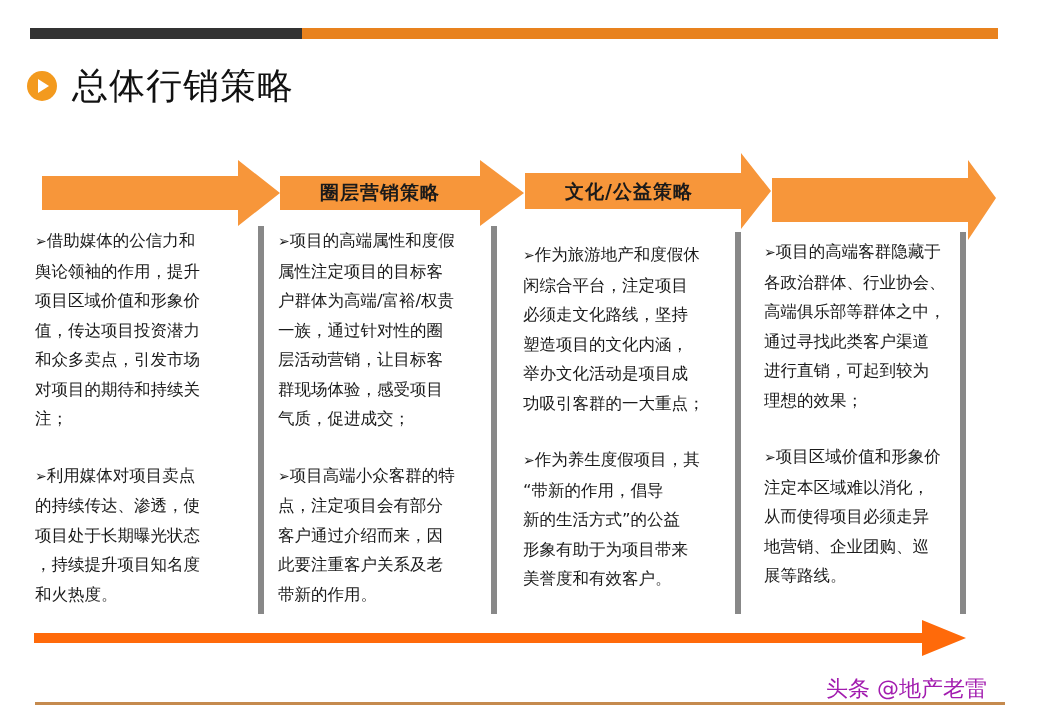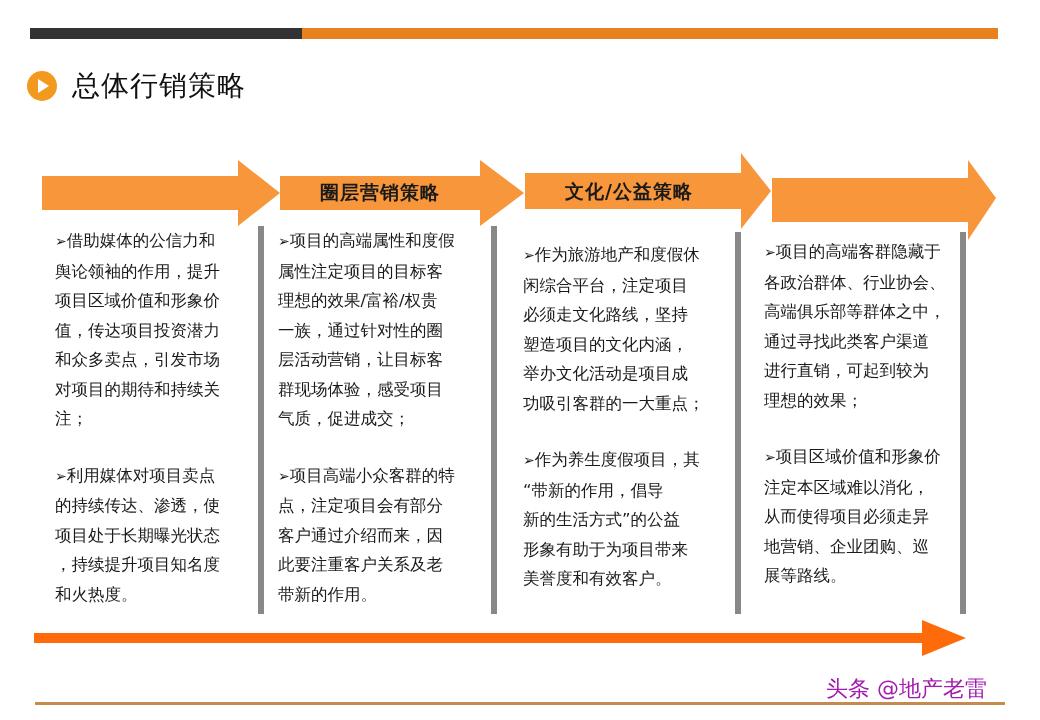--- a/index.html
+++ b/index.html
@@ -6,21 +6,21 @@
   body {
     width: 1040px; height: 720px; position: relative; overflow: hidden;
     background: #ffffff;
     font-family: "DejaVu Sans", "Liberation Sans", sans-serif;
     color: #1a1a1a;
   }
   .topbar-dark { position: absolute; left: 30px; top: 28px; width: 272px; height: 11px; background: #333333; }
   .topbar-orange { position: absolute; left: 302px; top: 28px; width: 696px; height: 11px; background: #E8821E; }
 
   .title-icon { position: absolute; left: 26px; top: 70px; width: 32px; height: 32px; }
-  .page-title { position: absolute; left: 72px; top: 66px; font-size: 28px; line-height: 40px; color: #111; letter-spacing: 1px; }
+  .page-title { position: absolute; left: 72px; top: 66px; font-size: 36px; line-height: 40px; color: #111; letter-spacing: 1px; }
 
   .banner { position: absolute; }
   .banner svg { position: absolute; left: 0; top: 0; }
   .banner .label {
     position: absolute; font-weight: bold; font-size: 19px; color: #1a1a1a;
     white-space: nowrap; letter-spacing: 1px;
   }
 
   .sep { position: absolute; width: 6px; background: #888888; }
 
@@ -73,39 +73,39 @@
   <svg width="226" height="80">
     <polygon points="0,18 196,18 196,0 224,38 196,80 196,62 0,62" fill="#F7963A"></polygon>
   </svg>
 </div>
 
 <div class="sep" style="left:258px; top:226px; height:388px;"></div>
 <div class="sep" style="left:491px; top:226px; height:388px;"></div>
 <div class="sep" style="left:735px; top:232px; height:382px;"></div>
 <div class="sep" style="left:960px; top:232px; height:382px;"></div>
 
-<div class="col" style="left:55px; top:226px; width:205px;">
+<div class="col" style="left:35px; top:226px; width:205px;">
   <p><span class="bullet">➢</span><span>借助媒体的公信力和
 舆论领袖的作用，提升
 项目区域价值和形象价
 值，传达项目投资潜力
 和众多卖点，引发市场
 对项目的期待和持续关
 注；</span></p>
   <p><span class="bullet">➢</span><span>利用媒体对项目卖点
 的持续传达、渗透，使
 项目处于长期曝光状态
 ，持续提升项目知名度
 和火热度。</span></p>
 </div>
 
 <div class="col" style="left:278px; top:226px; width:212px;">
   <p><span class="bullet">➢</span><span>项目的高端属性和度假
 属性注定项目的目标客
-理想的效果/富裕/权贵
+户群体为高端/富裕/权贵
 一族，通过针对性的圈
 层活动营销，让目标客
 群现场体验，感受项目
 气质，促进成交；</span></p>
   <p><span class="bullet">➢</span><span>项目高端小众客群的特
 点，注定项目会有部分
 客户通过介绍而来，因
 此要注重客户关系及老
 带新的作用。</span></p>
 </div>

